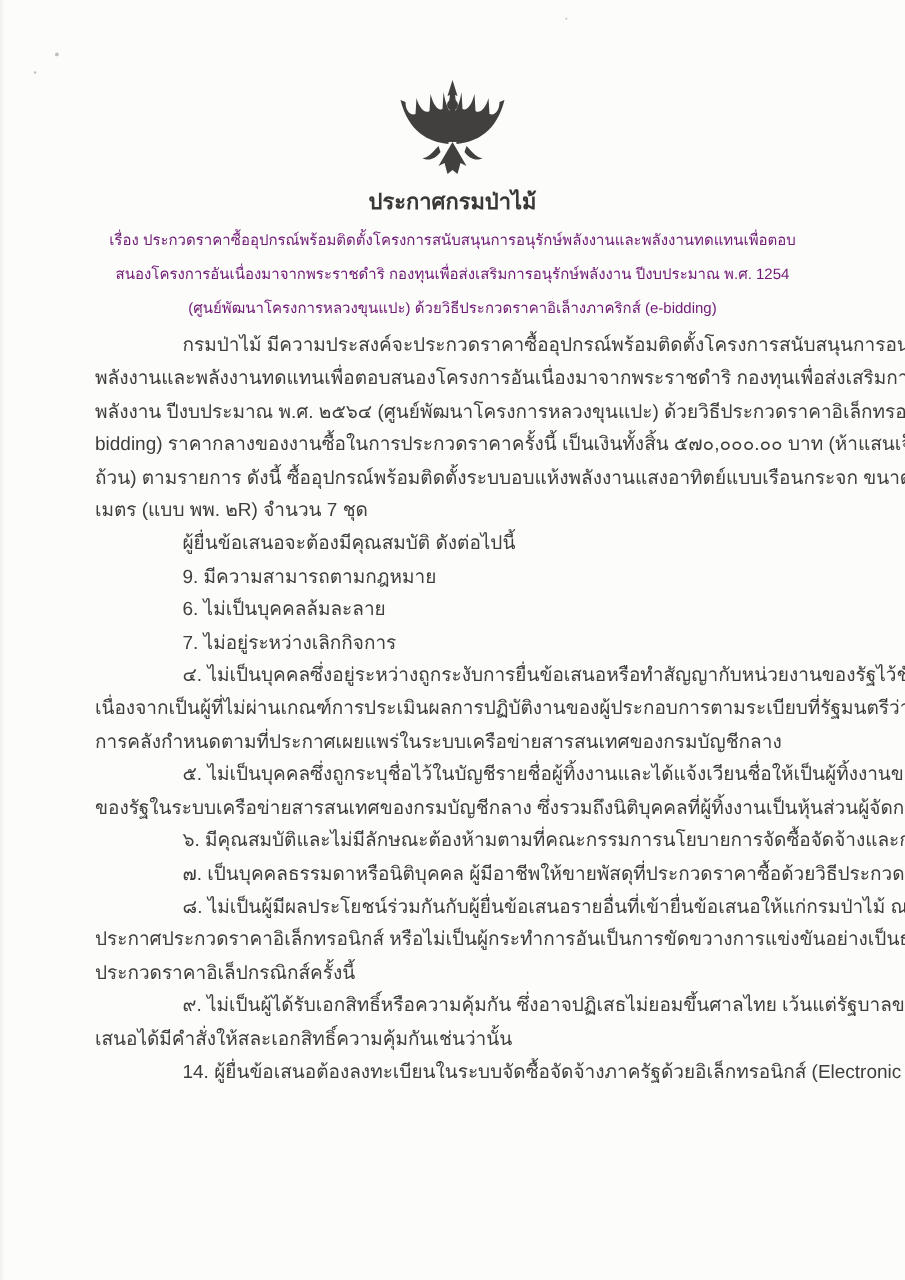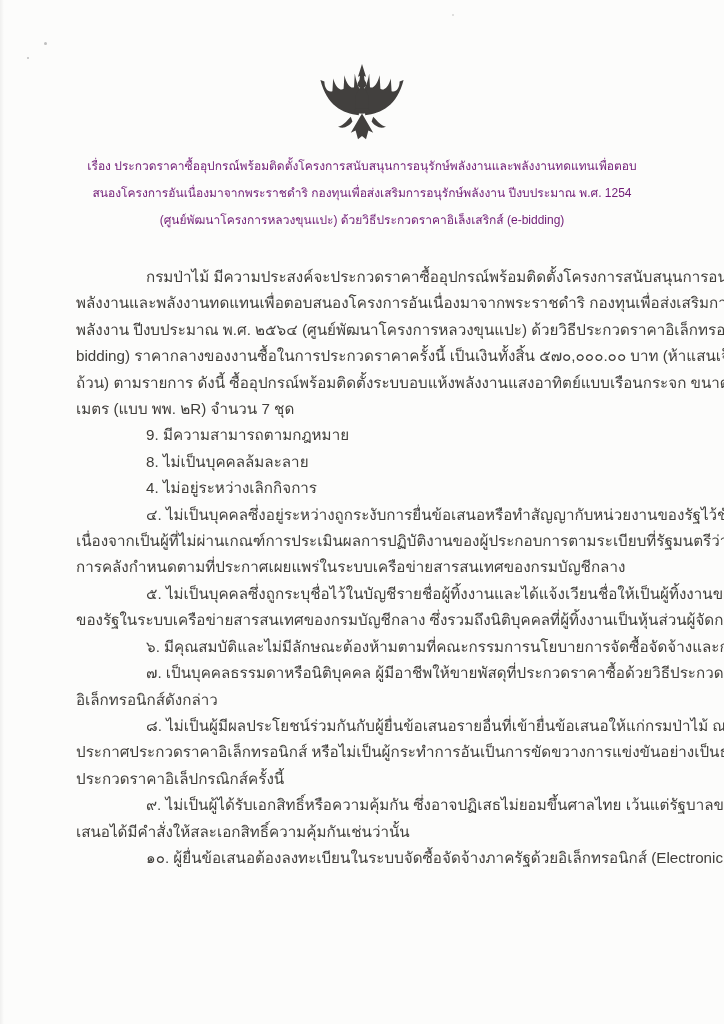--- a/index.html
+++ b/index.html
@@ -106,46 +106,47 @@
 
         <path d="M60,64 L46,88 L52,85 L55,96 L60,92 L65,96 L68,85 L74,88 Z"></path>
 
         <path d="M46,68 C40,74 36,80 30,80 C36,84 44,80 48,74 Z"></path>
         <path d="M74,68 C80,74 84,80 90,80 C84,84 76,80 72,74 Z"></path>
       </g>
     </svg>
   </div>
 
   <div class="title-block">
+    <h1 class="doc-title">ประกาศกรมป่าไม้</h1>
     <div class="subject-lines">
         <div class="subject-line">เรื่อง ประกวดราคาซื้ออุปกรณ์พร้อมติดตั้งโครงการสนับสนุนการอนุรักษ์พลังงานและพลังงานทดแทนเพื่อตอบ</div>
         <div class="subject-line">สนองโครงการอันเนื่องมาจากพระราชดำริ กองทุนเพื่อส่งเสริมการอนุรักษ์พลังงาน ปีงบประมาณ พ.ศ. 1254</div>
-        <div class="subject-line">(ศูนย์พัฒนาโครงการหลวงขุนแปะ) ด้วยวิธีประกวดราคาอิเล็งเสริกส์ (e-bidding)</div>
+        <div class="subject-line">(ศูนย์พัฒนาโครงการหลวงขุนแปะ) ด้วยวิธีประกวดราคาอิเล็างภาคริกส์ (e-bidding)</div>
       </div>
   </div>
 
   <div class="doc-body">
       <div class="line indent">กรมป่าไม้ มีความประสงค์จะประกวดราคาซื้ออุปกรณ์พร้อมติดตั้งโครงการสนับสนุนการอนุรักษ์</div>
       <div class="line">พลังงานและพลังงานทดแทนเพื่อตอบสนองโครงการอันเนื่องมาจากพระราชดำริ กองทุนเพื่อส่งเสริมการอนุรักษ์</div>
       <div class="line">พลังงาน ปีงบประมาณ พ.ศ. ๒๕๖๔ (ศูนย์พัฒนาโครงการหลวงขุนแปะ) ด้วยวิธีประกวดราคาอิเล็กทรอนิกส์ (e-</div>
       <div class="line">bidding) ราคากลางของงานซื้อในการประกวดราคาครั้งนี้ เป็นเงินทั้งสิ้น ๕๗๐,๐๐๐.๐๐ บาท (ห้าแสนเจ็ดหมื่นบาท</div>
       <div class="line">ถ้วน) ตามรายการ ดังนี้  ซื้ออุปกรณ์พร้อมติดตั้งระบบอบแห้งพลังงานแสงอาทิตย์แบบเรือนกระจก ขนาด ๘x๑๒.๔</div>
       <div class="line">เมตร (แบบ พพ. ๒R) จำนวน 7 ชุด</div>
+      <div class="line indent">ผู้ยื่นข้อเสนอจะต้องมีคุณสมบัติ ดังต่อไปนี้</div>
       <div class="line indent">9. มีความสามารถตามกฎหมาย</div>
-      <div class="line indent">8. ไม่เป็นบุคคลล้มละลาย</div>
-      <div class="line indent">4. ไม่อยู่ระหว่างเลิกกิจการ</div>
+      <div class="line indent">6. ไม่เป็นบุคคลล้มละลาย</div>
+      <div class="line indent">7. ไม่อยู่ระหว่างเลิกกิจการ</div>
       <div class="line indent">๔. ไม่เป็นบุคคลซึ่งอยู่ระหว่างถูกระงับการยื่นข้อเสนอหรือทำสัญญากับหน่วยงานของรัฐไว้ชั่วคราว</div>
       <div class="line">เนื่องจากเป็นผู้ที่ไม่ผ่านเกณฑ์การประเมินผลการปฏิบัติงานของผู้ประกอบการตามระเบียบที่รัฐมนตรีว่าการกระทรวง</div>
       <div class="line">การคลังกำหนดตามที่ประกาศเผยแพร่ในระบบเครือข่ายสารสนเทศของกรมบัญชีกลาง</div>
       <div class="line indent">๕. ไม่เป็นบุคคลซึ่งถูกระบุชื่อไว้ในบัญชีรายชื่อผู้ทิ้งงานและได้แจ้งเวียนชื่อให้เป็นผู้ทิ้งงานของหน่วยงาน</div>
       <div class="line">ของรัฐในระบบเครือข่ายสารสนเทศของกรมบัญชีกลาง ซึ่งรวมถึงนิติบุคคลที่ผู้ทิ้งงานเป็นหุ้นส่วนผู้จัดการ กรรมการผู้</div>
       <div class="line indent">๖. มีคุณสมบัติและไม่มีลักษณะต้องห้ามตามที่คณะกรรมการนโยบายการจัดซื้อจัดจ้างและการบริหาร</div>
       <div class="line indent">๗. เป็นบุคคลธรรมดาหรือนิติบุคคล ผู้มีอาชีพให้ขายพัสดุที่ประกวดราคาซื้อด้วยวิธีประกวดราคา</div>
-      <div class="line">อิเล็กทรอนิกส์ดังกล่าว</div>
       <div class="line indent">๘. ไม่เป็นผู้มีผลประโยชน์ร่วมกันกับผู้ยื่นข้อเสนอรายอื่นที่เข้ายื่นข้อเสนอให้แก่กรมป่าไม้ ณ วัน</div>
       <div class="line">ประกาศประกวดราคาอิเล็กทรอนิกส์ หรือไม่เป็นผู้กระทำการอันเป็นการขัดขวางการแข่งขันอย่างเป็นธรรมในการ</div>
       <div class="line">ประกวดราคาอิเล็ปกรณิกส์ครั้งนี้</div>
       <div class="line indent">๙. ไม่เป็นผู้ได้รับเอกสิทธิ์หรือความคุ้มกัน ซึ่งอาจปฏิเสธไม่ยอมขึ้นศาลไทย เว้นแต่รัฐบาลของผู้ยื่นข้อ</div>
       <div class="line">เสนอได้มีคำสั่งให้สละเอกสิทธิ์ความคุ้มกันเช่นว่านั้น</div>
-      <div class="line indent">๑๐. ผู้ยื่นข้อเสนอต้องลงทะเบียนในระบบจัดซื้อจัดจ้างภาครัฐด้วยอิเล็กทรอนิกส์ (Electronic</div>
+      <div class="line indent">14. ผู้ยื่นข้อเสนอต้องลงทะเบียนในระบบจัดซื้อจัดจ้างภาครัฐด้วยอิเล็กทรอนิกส์ (Electronic</div>
     </div>
 
 </div>
 
 </body></html>

